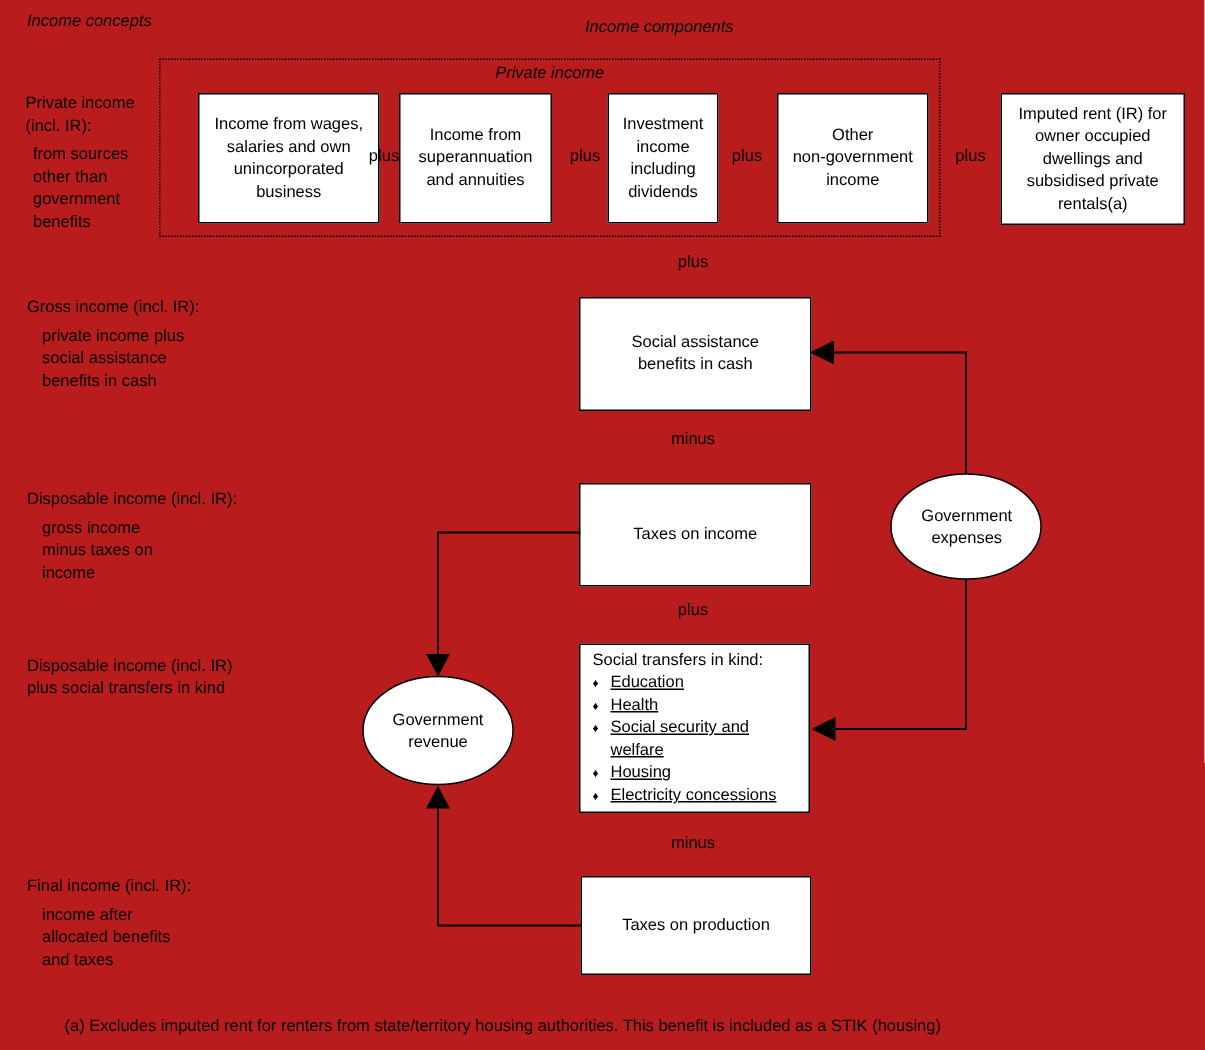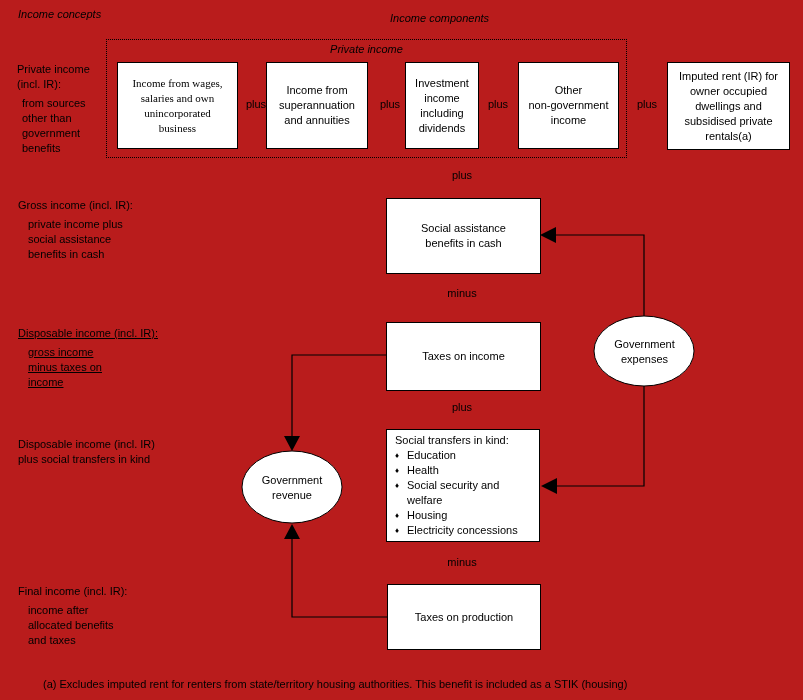--- a/index.html
+++ b/index.html
@@ -14,55 +14,55 @@
 
   .dotted-group { position:absolute; left:106px; top:39px; width:519px; height:117px;
                   border:1px dotted #000; }
   .dotted-label { position:absolute; left:0; top:3px; width:100%;
                   text-align:center; font-style:italic; }
 
   .box { position:absolute; border:1px solid #000; background:#fff;
          display:flex; align-items:center; justify-content:center; }
   .box .txt { white-space:pre-line; text-align:center; line-height:15px; }
 
-  .box-wages   { left:117px; top:62px; width:119px; height:85px;font-family:Liberation Serif, serif; }
+  .box-wages   { left:132px; top:62px; width:119px; height:85px; }
   .box-super   { left:266px; top:62px; width:100px; height:85px; }
   .box-invest  { left:405px; top:62px; width:72px;  height:85px; }
   .box-other   { left:518px; top:62px; width:99px;  height:85px; }
   .box-imputed { left:667px; top:62px; width:121px; height:86px; }
 
   .box-social-assistance { left:386px; top:198px; width:153px; height:74px; }
   .box-taxes-income      { left:386px; top:322px; width:153px; height:67px; }
   .box-taxes-production  { left:387px; top:584px; width:152px; height:64px; }
 
   .box-stik { left:386px; top:429px; width:154px; height:113px;
               display:block; padding:3px 0 0 0; box-sizing:border-box; }
   .stik-heading { margin-left:8px; line-height:15px; }
   .stik-item { display:flex; align-items:flex-start; margin-left:6px; line-height:15px; }
   .stik-item .diamond { font-size:8px; width:14px; line-height:15px; text-align:left;
                         padding-left:2px; box-sizing:border-box; }
-  .stik-item .stik-text { white-space:pre-line; line-height:15px; }
+  .stik-item .stik-text { white-space:pre-line; line-height:15px;text-decoration:underline; }
 
   .op { position:absolute; transform:translateX(-50%); white-space:pre; }
   .op-top-1    { left:256px; top:98px;  }
   .op-top-2    { left:390px; top:98px;  }
   .op-top-3    { left:498px; top:98px;  }
   .op-top-4    { left:647px; top:98px;  }
   .op-plus-main{ left:462px; top:169px; }
   .op-minus-1  { left:462px; top:287px; }
   .op-plus-2   { left:462px; top:401px; }
   .op-minus-2  { left:462px; top:556px; }
 
   .concept { position:absolute; line-height:15px; }
   .concept .title { white-space:pre-line; }
   .concept .body  { white-space:pre-line; margin-left:10px; margin-top:4px; }
   .concept-private         { left:17px; top:62px;  }
   .concept-private .body   { margin-left:5px; }
   .concept-gross           { left:18px; top:198px; }
-  .concept-disposable      { left:18px; top:326px;text-decoration:underline; }
+  .concept-disposable      { left:18px; top:326px; }
   .concept-disposable-stik { left:18px; top:437px; }
   .concept-final           { left:18px; top:584px; }
 
   .svg-layer { position:absolute; left:0; top:0; width:803px; height:700px; }
 
   .ellipse-label { position:absolute; display:flex; align-items:center; justify-content:center;
                    text-align:center; white-space:pre-line; line-height:15px; }
   .ellipse-label-expenses { left:594px; top:316px; width:101px; height:71px; }
   .ellipse-label-revenue  { left:242px; top:452px; width:100px; height:71px; }
 

